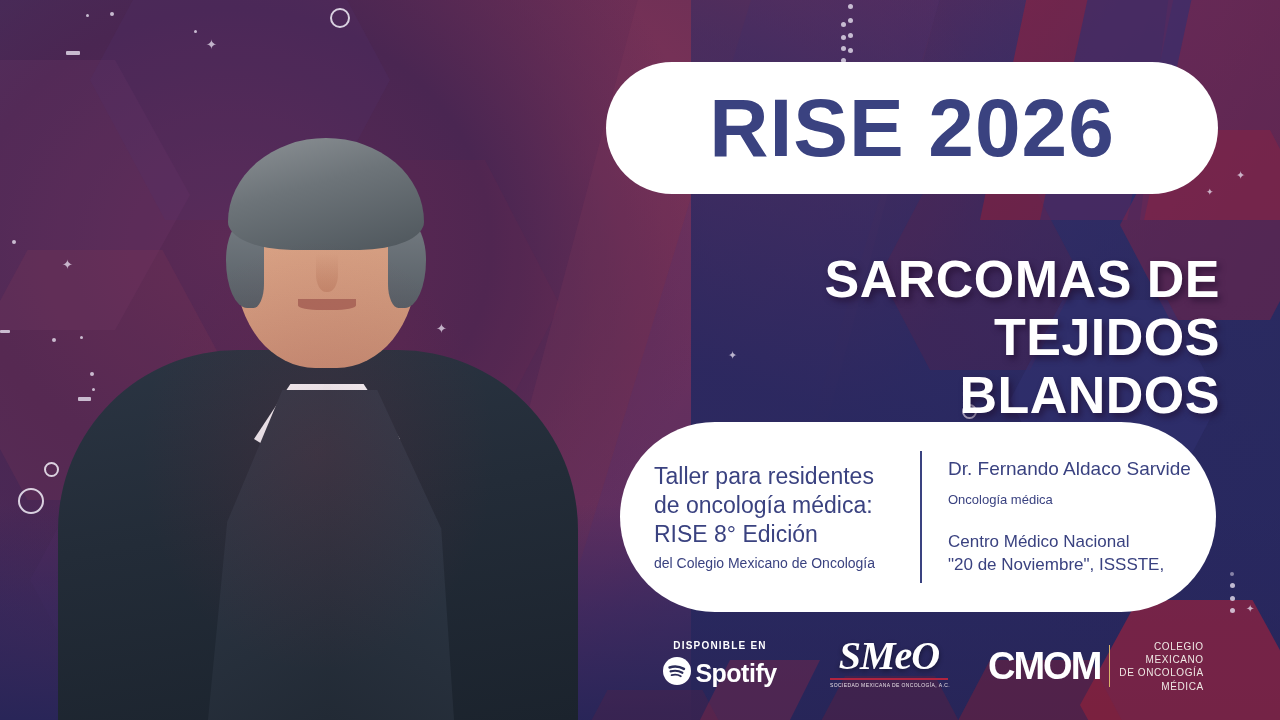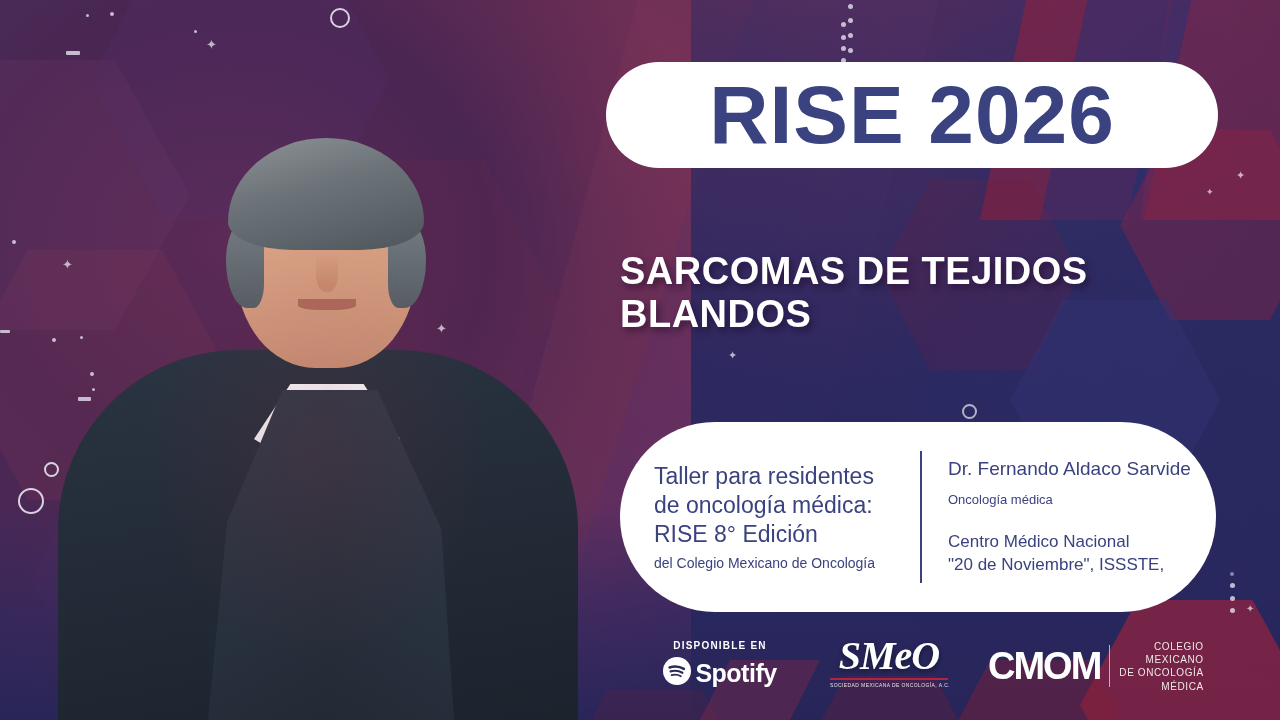--- a/index.html
+++ b/index.html
@@ -68,28 +68,28 @@
   .p-eye{position:absolute;width:26px;height:12px;background:#4a3a32;border-radius:50%;}
   .p-eye::after{content:"";position:absolute;left:8px;top:2px;width:9px;height:9px;background:#2b2420;border-radius:50%;}
   .p-nose{position:absolute;left:258px;bottom:428px;width:22px;height:38px;
     background:linear-gradient(180deg,rgba(190,130,102,0),#c4886c);border-radius:0 0 46% 46%;}
   .p-mouth{position:absolute;left:240px;bottom:410px;width:58px;height:11px;
     background:#ac6a5b;border-radius:0 0 40% 40%;}
   .p-shadow{position:absolute;left:0;bottom:0;width:520px;height:700px;
     background:radial-gradient(ellipse 260px 320px at 50% 62%, rgba(150,40,60,.16) 0%, rgba(0,0,0,0) 68%);}
 
   
-  .title-pill{position:absolute;left:606px;top:62px;width:612px;height:106px;
+  .title-pill{position:absolute;left:606px;top:62px;width:612px;height:132px;
     background:#ffffff;border-radius:66px;display:flex;align-items:center;justify-content:center;}
   .title-pill .t{font-size:82px;font-weight:bold;letter-spacing:1px;color:#3a4280;
     font-family:"Liberation Sans", sans-serif;}
 
   
-  .subtitle{position:absolute;left:620px;top:250px;width:600px;text-align:left;
-    color:#ffffff;font-size:38px;font-weight:bold;line-height:1.12;letter-spacing:.5px;
+  .subtitle{position:absolute;left:620px;top:250px;width:600px;text-align:right;
+    color:#ffffff;font-size:52px;font-weight:bold;line-height:1.12;letter-spacing:.5px;
     text-shadow:3px 4px 6px rgba(30,10,40,.55);}
 
   
   .info-card{position:absolute;left:620px;top:422px;width:596px;height:190px;
     background:#ffffff;border-radius:95px;display:flex;align-items:center;}
   .info-left{width:300px;padding:0 6px 0 34px;}
   .info-left .l1{color:#3a4280;font-size:23px;line-height:1.27;}
   .info-left .l2{color:#3a4280;font-size:14px;line-height:1.3;margin-top:5px;}
   .info-div{width:2px;height:132px;background:#3a4280;}
   .info-right{flex:1;padding-left:26px;color:#3a4280;}

